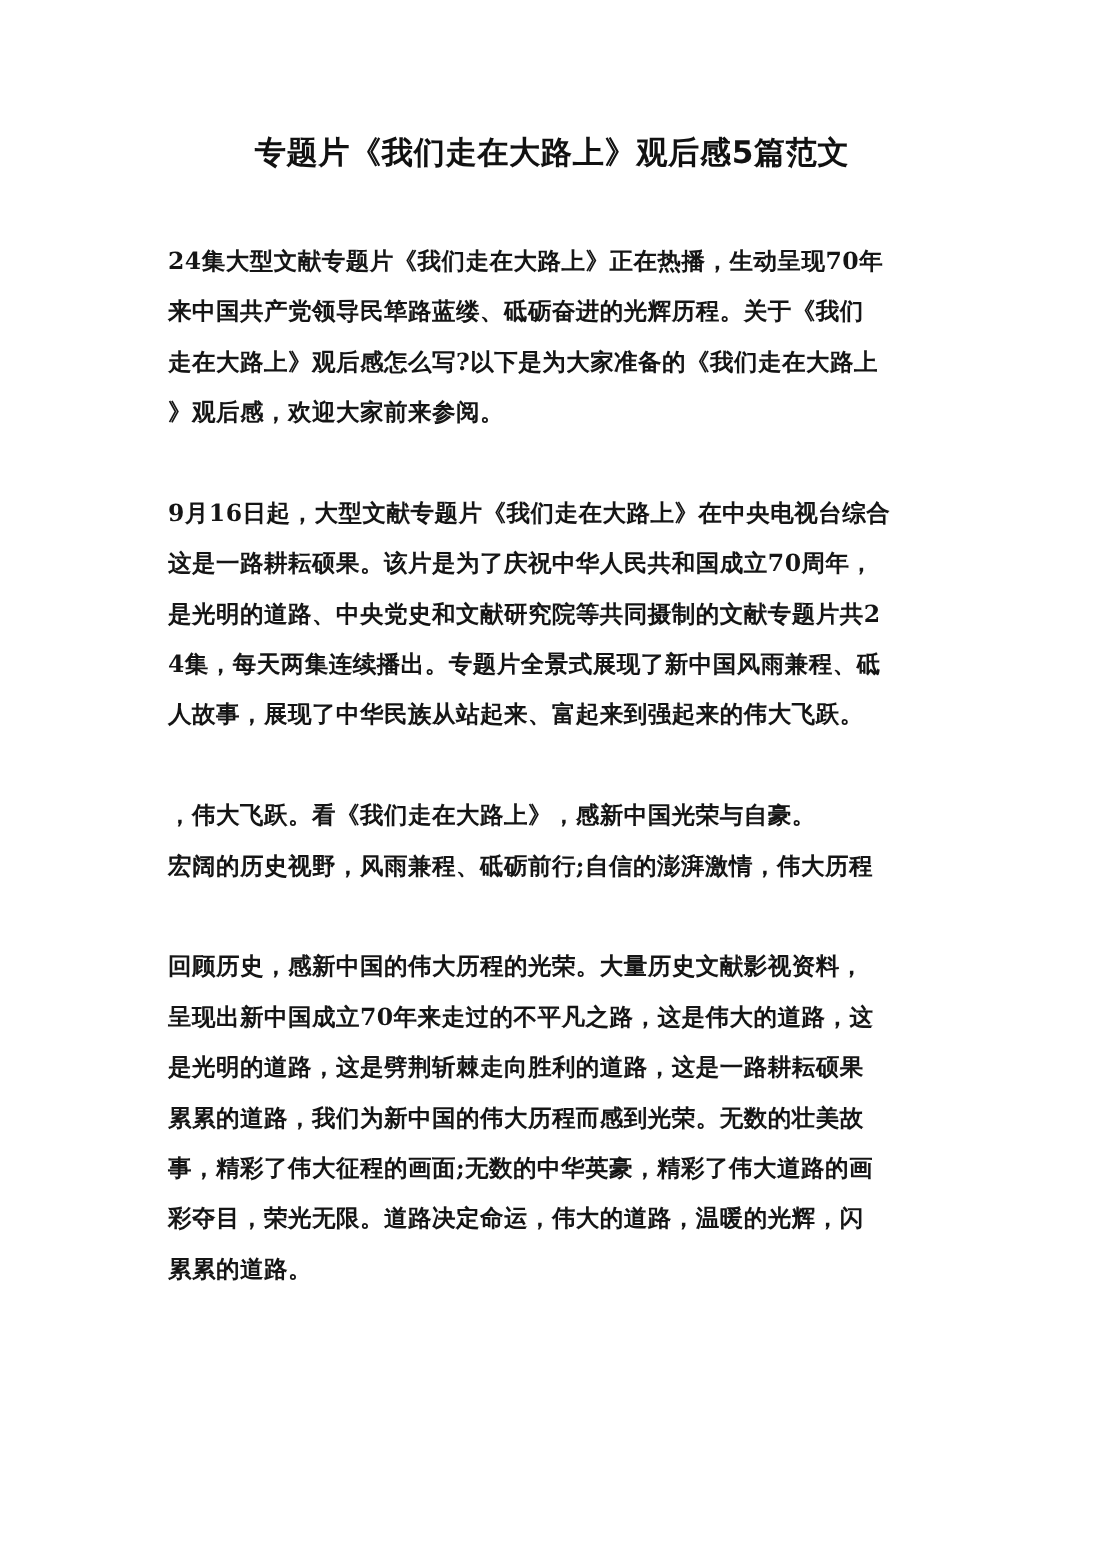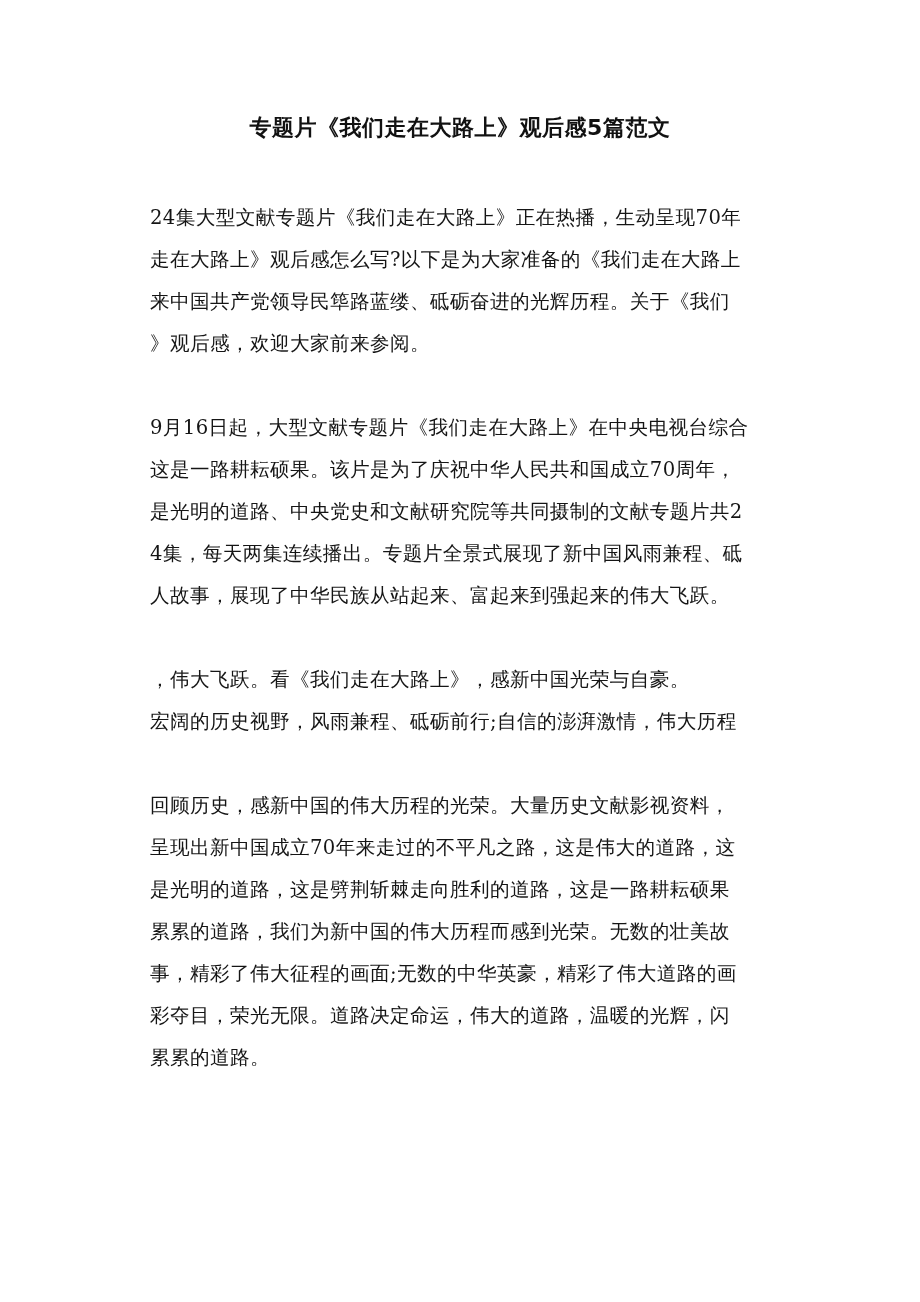--- a/index.html
+++ b/index.html
@@ -23,60 +23,61 @@
       background: #ffffff;
     }
     .title {
       position: absolute;
       left: 0;
       top: 112px;
       width: 920px;
       text-align: center;
       font-family: "DejaVu Sans", "Liberation Sans", sans-serif;
       font-weight: bold;
-      font-size: 22px;
+      font-size: 26px;
       line-height: 32px;
       letter-spacing: 0.5px;
       color: #111111;
       margin: 0;
     }
     .body-text {
       position: absolute;
       left: 140px;
       top: 197px;
       width: 642px;
       font-family: "DejaVu Serif", "Liberation Serif", serif;
       font-size: 19.6px;
       line-height: 42px;
       color: #151515;
       letter-spacing: 0.4px;
     }
     .para {
-      margin: 0 0 42px 10px;
+      margin: 0 0 42px 0;
       padding: 0;
       word-break: break-all;
       text-align: justify;
+      font-weight: bold;
     }
     .line {
       display: block;
       white-space: nowrap;
       height: 42px;
     }
   </style>
 </head>
 <body>
 
 <div class="page">
   <h1 class="title">专题片《我们走在大路上》观后感5篇范文</h1>
 
   <div class="body-text">
     <p class="para">
       <span class="line">24集大型文献专题片《我们走在大路上》正在热播，生动呈现70年</span>
+      <span class="line">来中国共产党领导民筚路蓝缕、砥砺奋进的光辉历程。关于《我们</span>
       <span class="line">走在大路上》观后感怎么写?以下是为大家准备的《我们走在大路上</span>
-      <span class="line">来中国共产党领导民筚路蓝缕、砥砺奋进的光辉历程。关于《我们</span>
       <span class="line">》观后感，欢迎大家前来参阅。</span>
     </p>
 
     <p class="para">
       <span class="line">9月16日起，大型文献专题片《我们走在大路上》在中央电视台综合</span>
       <span class="line">这是一路耕耘硕果。该片是为了庆祝中华人民共和国成立70周年，</span>
       <span class="line">是光明的道路、中央党史和文献研究院等共同摄制的文献专题片共2</span>
       <span class="line">4集，每天两集连续播出。专题片全景式展现了新中国风雨兼程、砥</span>
       <span class="line">人故事，展现了中华民族从站起来、富起来到强起来的伟大飞跃。</span>
     </p>

